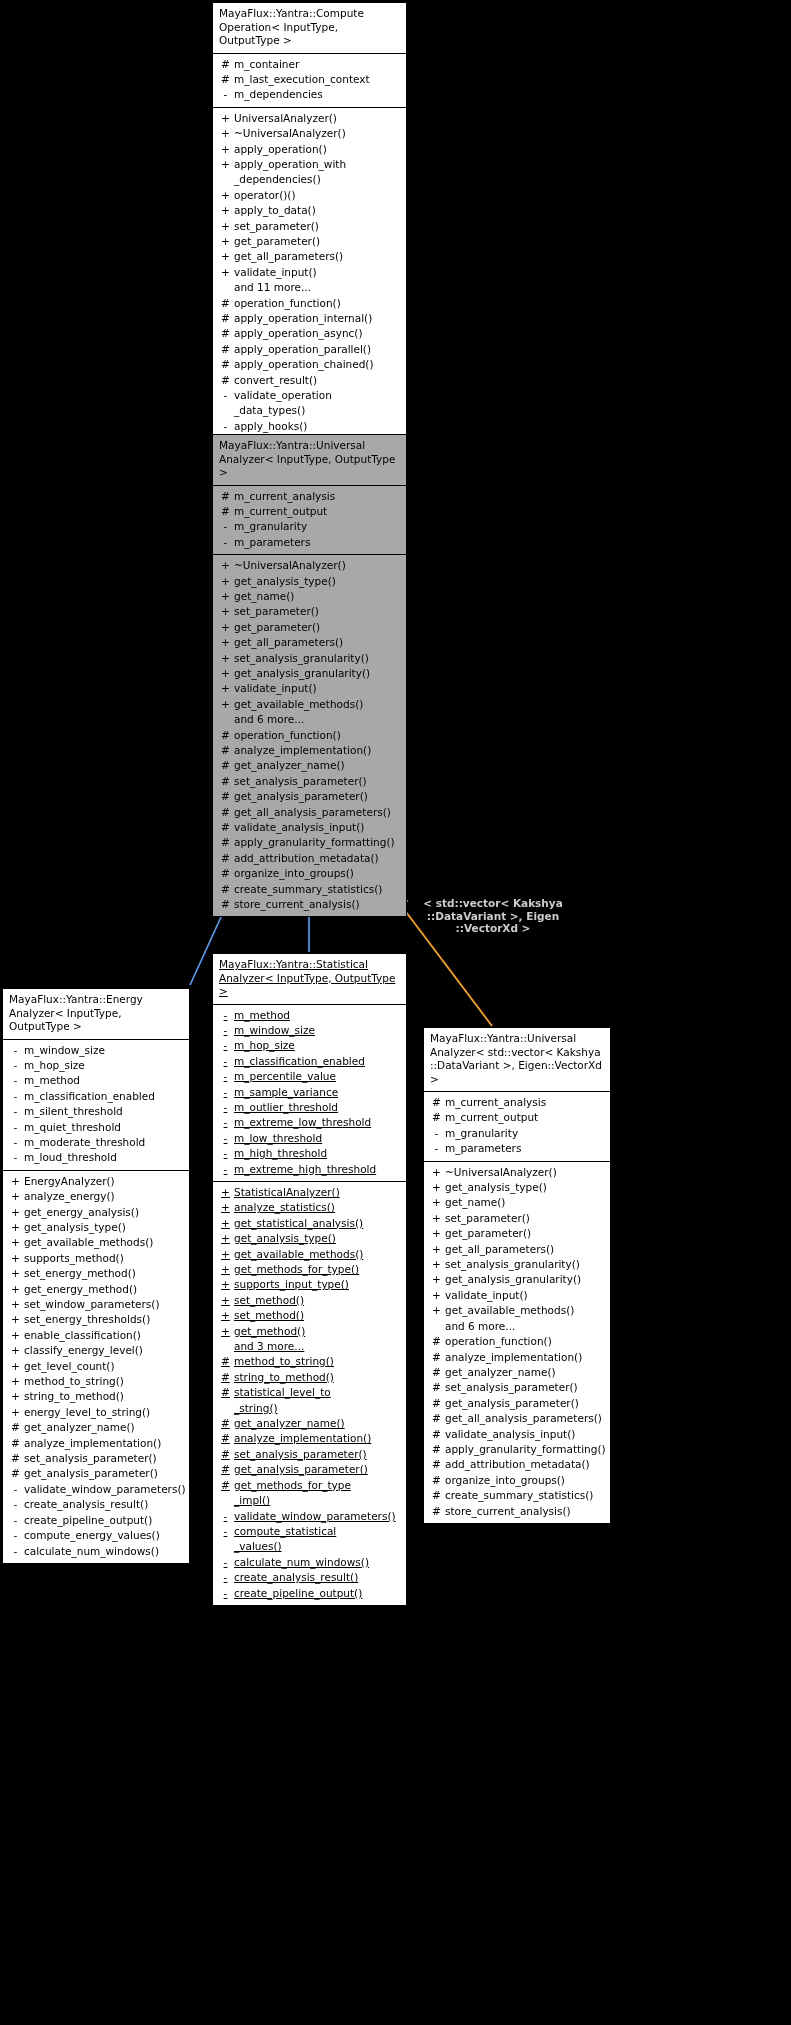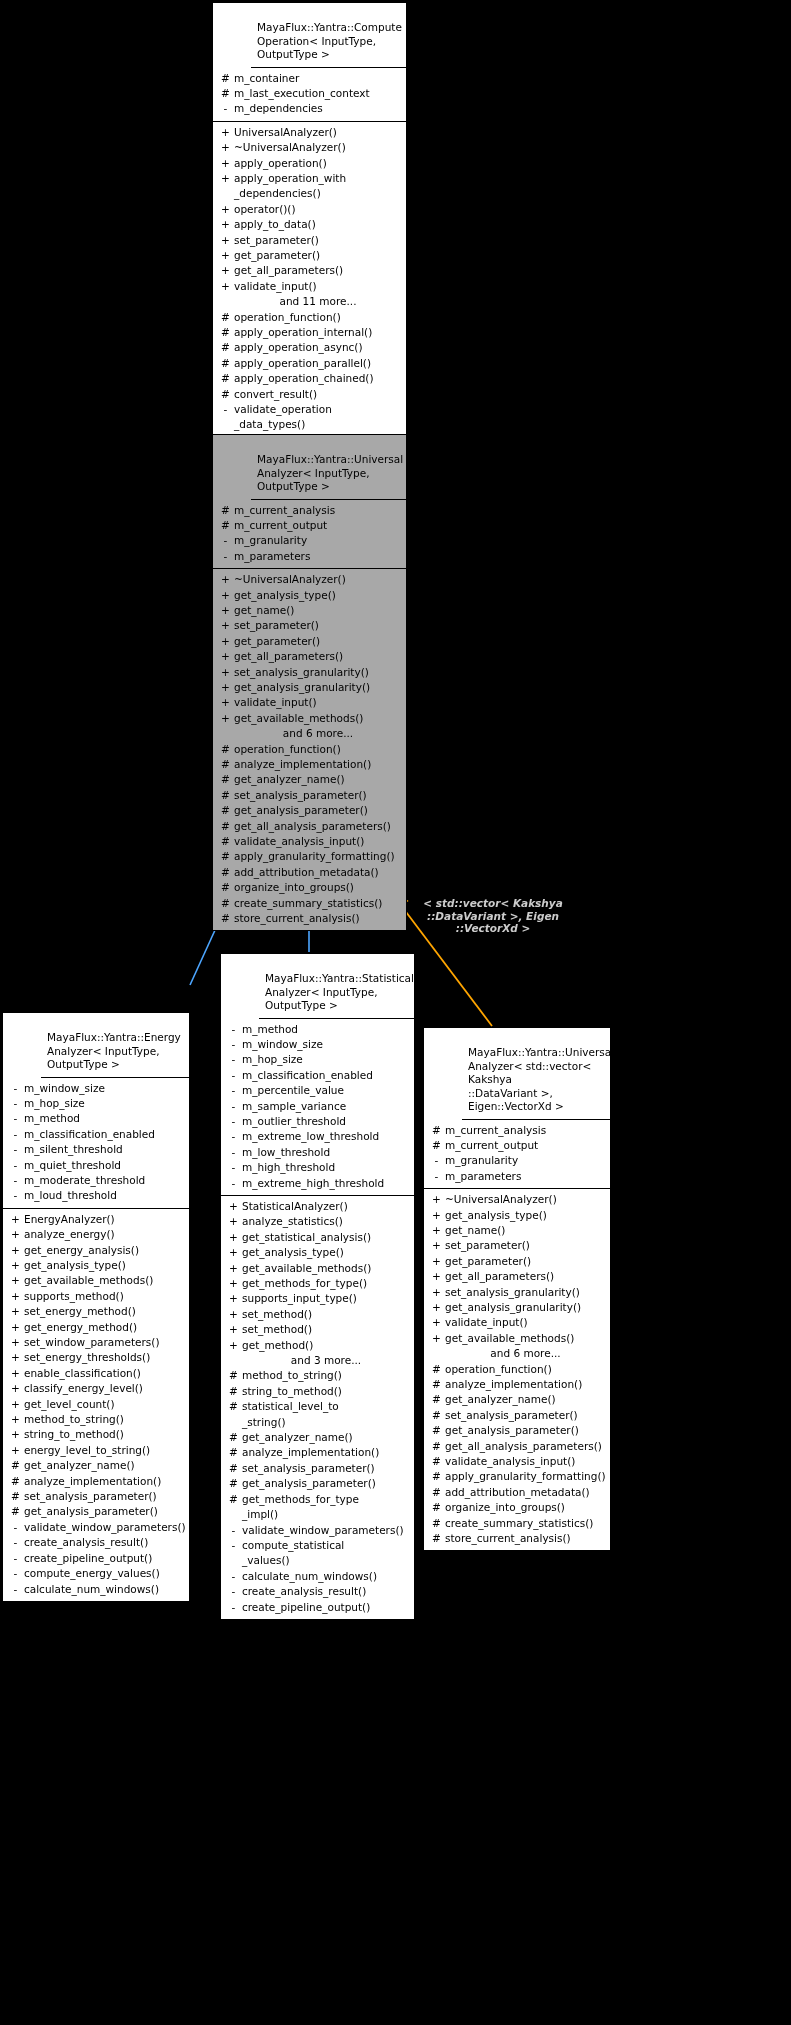--- a/index.html
+++ b/index.html
@@ -24,28 +24,27 @@
     border: 1px solid #000000;
     background: #ffffff;
     font-size: 10.5px;
     line-height: 1.0;
     color: #000000;
   }
   .uml-box.shaded {
     background: #a8a8a8;
   }
   .box-title {
-    padding: 18px 6px 5px 6px;
+    padding: 4px 6px 5px 6px;
     font-size: 10.5px;
     line-height: 13.5px;
     color: #000000;
     border-bottom: 1px solid #000000;
     white-space: pre-line;
     text-align: left;
-    margin-left: 38px;
   }
   .box-section {
     padding: 3px 0 4px 0;
   }
   .box-section + .box-section {
     border-top: 1px solid #000000;
   }
   .member-row {
     display: flex;
     align-items: flex-start;
@@ -64,21 +63,20 @@
   .member-name {
     flex: 1 1 auto;
     font-size: 10.5px;
     line-height: 15.4px;
     color: #000000;
     white-space: pre-line;
     text-align: left;
   }
   .member-row.more .member-name {
     color: #000000;
-    text-align: center;
   }
 
   
   svg.links {
     position: absolute;
     left: 0;
     top: 0;
     width: 791px;
     height: 2025px;
     pointer-events: none;
@@ -322,21 +320,21 @@
           <span class="member-vis">#</span>
           <span class="member-name">create_summary_statistics()</span>
         </div>
         <div class="member-row">
           <span class="member-vis">#</span>
           <span class="member-name">store_current_analysis()</span>
         </div>
       </div>
   </div>
 
-  <div class="uml-box" style="left:2px; top:1012px; width:188px;">
+  <div class="uml-box" style="left:2px; top:988px; width:188px;">
     <div class="box-title">MayaFlux::Yantra::Energy
 Analyzer&lt; InputType, OutputType &gt;</div>
     <div class="box-section">
         <div class="member-row">
           <span class="member-vis">-</span>
           <span class="member-name">m_window_size</span>
         </div>
         <div class="member-row">
           <span class="member-vis">-</span>
           <span class="member-name">m_hop_size</span>
@@ -463,21 +461,21 @@
           <span class="member-vis">-</span>
           <span class="member-name">compute_energy_values()</span>
         </div>
         <div class="member-row">
           <span class="member-vis">-</span>
           <span class="member-name">calculate_num_windows()</span>
         </div>
       </div>
   </div>
 
-  <div class="uml-box" style="left:220px; top:953px; width:195px;">
+  <div class="uml-box" style="left:212px; top:953px; width:195px;text-decoration:underline;">
     <div class="box-title">MayaFlux::Yantra::Statistical
 Analyzer&lt; InputType, OutputType &gt;</div>
     <div class="box-section">
         <div class="member-row">
           <span class="member-vis">-</span>
           <span class="member-name">m_method</span>
         </div>
         <div class="member-row">
           <span class="member-vis">-</span>
           <span class="member-name">m_window_size</span>
@@ -733,17 +731,17 @@
           <span class="member-vis">#</span>
           <span class="member-name">create_summary_statistics()</span>
         </div>
         <div class="member-row">
           <span class="member-vis">#</span>
           <span class="member-name">store_current_analysis()</span>
         </div>
       </div>
   </div>
 
-  <div class="tmpl-label" style="left:398px; top:897px; width:190px;font-style:italic;">&lt; std::vector&lt; Kakshya
+  <div class="tmpl-label" style="left:398px; top:897px; width:190px;">&lt; std::vector&lt; Kakshya
 ::DataVariant &gt;, Eigen
 ::VectorXd &gt;</div>
 
 </div>
 
 </body></html>

